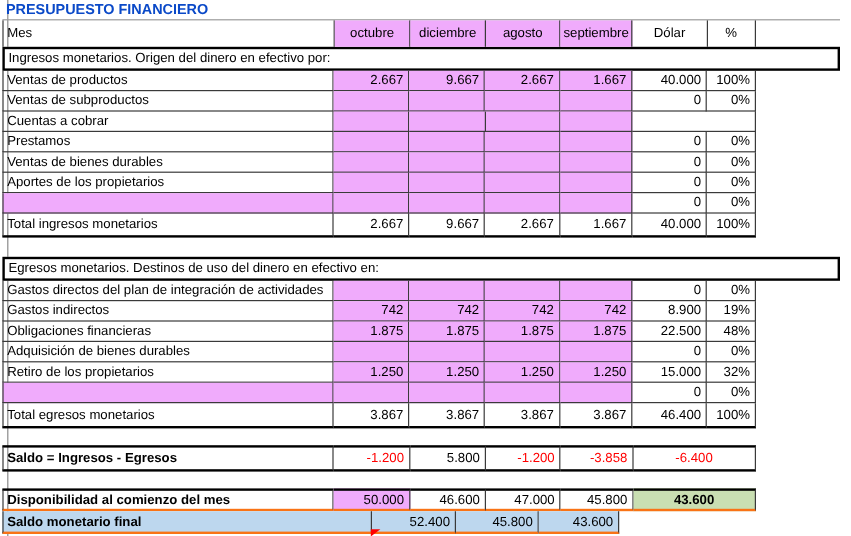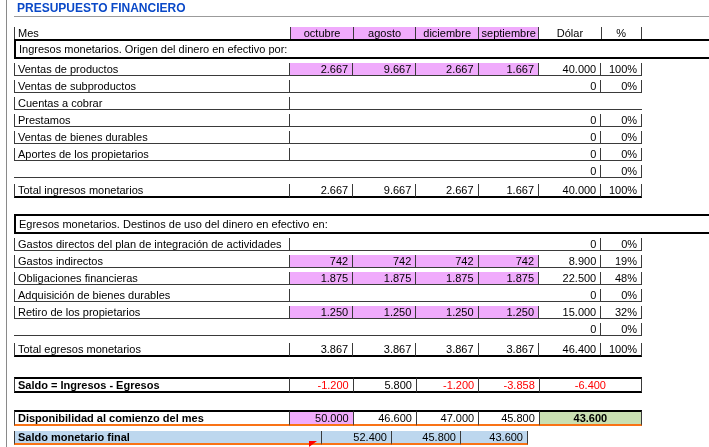--- a/index.html
+++ b/index.html
@@ -1,22 +1,22 @@
 <!DOCTYPE html>
 <html><head>
 <meta charset="utf-8">
 <style>
   html,body{margin:0;padding:0;}
   body{
     width:709px;height:447px;position:relative;background:#fff;color:#000;
     font-family:"Liberation Sans",sans-serif;font-size:11px;overflow:hidden;
   }
   .edge{position:absolute;left:6px;top:0;height:447px;width:0;border-left:1px solid #8a8a8a;}
-  .sheet{position:absolute;left:14px;top:0;width:628px;}
-  .row{display:flex;align-items:flex-end;}
+  .sheet{position:absolute;left:2px;top:0;width:628px;}
+  .row{display:flex;}
   .c{
     box-sizing:border-box;position:relative;overflow:hidden;white-space:nowrap;
     border-right:1px solid #3a3a3a;border-bottom:1px solid #3a3a3a;
     display:flex;align-items:center;
   }
   .row .c:first-child{border-left:1px solid #3a3a3a;}
   
   .cl{width:308px;} .cm1{width:70px;} .cm2{width:70px;} .cm3{width:69px;} .cm4{width:67px;}
   .cd{width:69px;} .cp{width:45px;} .cmg{width:114px;}
   
@@ -53,22 +53,22 @@
 
 <div class="sheet">
 
   <div class="trow">
     <span class="title">PRESUPUESTO FINANCIERO</span>
   </div>
 
   <div class="row row-mes">
     <div class="c cl lab">Mes</div>
     <div class="c cm1 ctr y">octubre</div>
+    <div class="c cm2 ctr y">diciembre</div>
     <div class="c cm3 ctr y">agosto</div>
-    <div class="c cm2 ctr y">diciembre</div>
     <div class="c cm4 ctr y">septiembre</div>
     <div class="c cd ctr">Dólar</div>
     <div class="c cp ctr">%</div>
   </div>
 
   <div class="sec">Ingresos monetarios. Origen del dinero en efectivo por:</div>
 
   <div class="row h-d">
     <div class="c cl lab">Ventas de productos</div>
     <div class="c cm1 num y">2.667</div>

